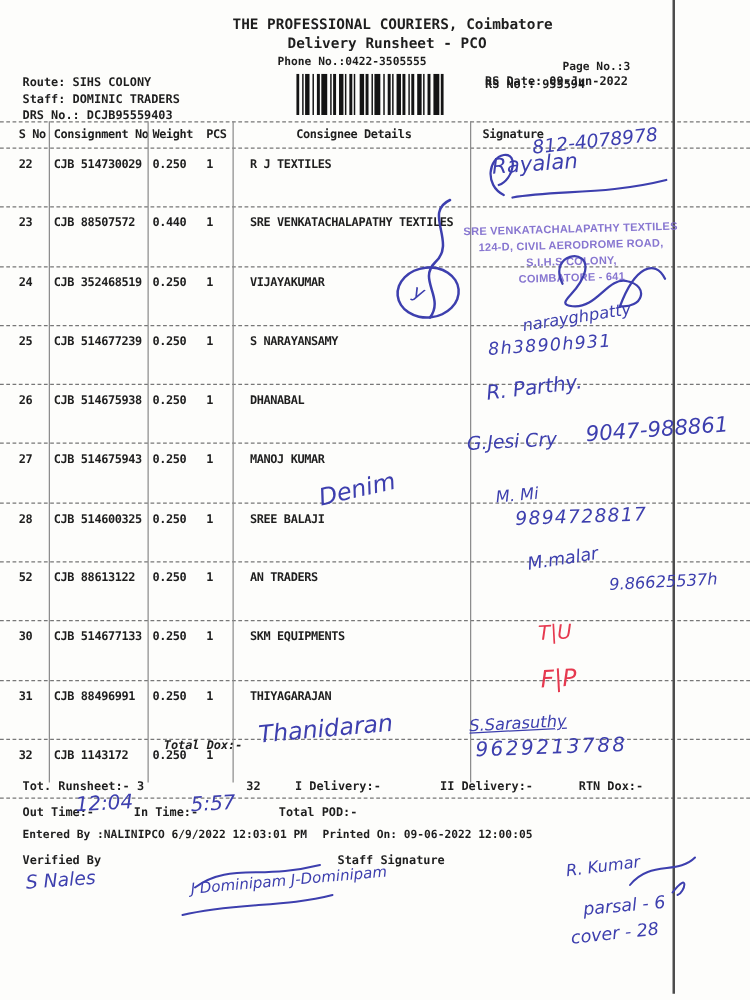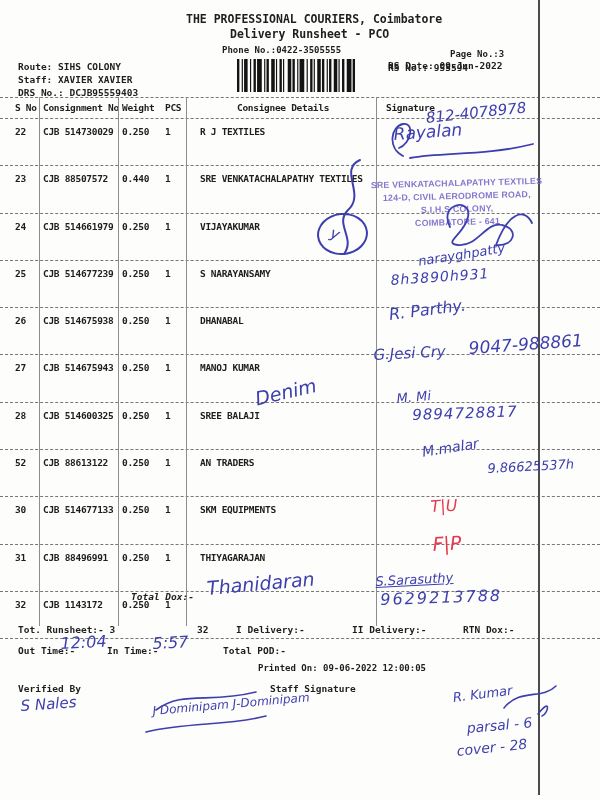--- a/index.html
+++ b/index.html
@@ -35,21 +35,21 @@
 </head>
 <body>
 
 <div class="page">
 
   <div class="pr t11" style="left:186px;top:12px;">THE PROFESSIONAL COURIERS, Coimbatore</div>
   <div class="pr t11" style="left:230px;top:27px;">Delivery Runsheet - PCO</div>
   <div class="pr t9" style="left:222px;top:45px;">Phone No.:0422-3505555</div>
   <div class="pr t9" style="left:450px;top:49px;">Page No.:3</div>
   <div class="pr t95" style="left:18px;top:61px;">Route: SIHS COLONY</div>
-  <div class="pr t95" style="left:18px;top:74px;">Staff: XAVIER XAVIER</div>
+  <div class="pr t95" style="left:18px;top:74px;">Staff: DOMINIC TRADERS</div>
   <div class="pr t95" style="left:18px;top:87px;">DRS No.: DCJB95559403</div>
   <div class="pr t95" style="left:388px;top:62px;">RS No.: 955594</div>
   <div class="pr t95" style="left:388px;top:60px;">RS Date: 09-Jun-2022</div>
 
   <svg style="position:absolute;left:237px;top:59px;" width="118" height="33" viewBox="0 0 100 33" preserveAspectRatio="none">
     <g fill="#141414">
       <rect x="0" y="0" width="2" height="33"></rect>
         <rect x="4" y="0" width="1" height="33"></rect>
       <rect x="6" y="0" width="3" height="33"></rect>
         <rect x="11" y="0" width="1" height="33"></rect>
@@ -101,21 +101,21 @@
     <div class="trow">
       <span class="c sno">23</span>
       <span class="c cons">CJB 88507572</span>
       <span class="c wt">0.440</span>
       <span class="c pcs">1</span>
       <span class="c cne">SRE VENKATACHALAPATHY TEXTILES</span>
       <span class="c sig"></span>
     </div>
     <div class="trow">
       <span class="c sno">24</span>
-      <span class="c cons">CJB 514661979</span>
+      <span class="c cons">CJB 352468519</span>
       <span class="c wt">0.250</span>
       <span class="c pcs">1</span>
       <span class="c cne">VIJAYAKUMAR</span>
       <span class="c sig"></span>
     </div>
     <div class="trow">
       <span class="c sno">25</span>
       <span class="c cons">CJB 514677239</span>
       <span class="c wt">0.250</span>
       <span class="c pcs">1</span>
@@ -190,20 +190,21 @@
   <div class="pr t95" style="left:131px;top:591px;font-style:italic;">Total Dox:-</div>
   <div class="pr t95" style="left:197px;top:624px;">32</div>
   <div class="pr t95" style="left:236px;top:624px;">I Delivery:-</div>
   <div class="pr t95" style="left:352px;top:624px;">II Delivery:-</div>
   <div class="pr t95" style="left:463px;top:624px;">RTN Dox:-</div>
 
   <div class="pr t95" style="left:18px;top:645px;">Out Time:-</div>
   <div class="pr t95" style="left:107px;top:645px;">In Time:-</div>
   <div class="pr t95" style="left:223px;top:645px;">Total POD:-</div>
 
+  <div class="pr t9" style="left:18px;top:663px;">Entered By :NALINIPCO 6/9/2022 12:03:01 PM</div>
   <div class="pr t9" style="left:258px;top:663px;">Printed On: 09-06-2022 12:00:05</div>
 
   <div class="pr t95" style="left:18px;top:683px;">Verified By</div>
   <div class="pr t95" style="left:270px;top:683px;">Staff Signature</div>
 
   <div class="stamp">
     <div>SRE VENKATACHALAPATHY TEXTILES</div>
     <div>124-D, CIVIL AERODROME ROAD,</div>
     <div>S.I.H.S COLONY,</div>
     <div>COIMBATORE - 641</div>

